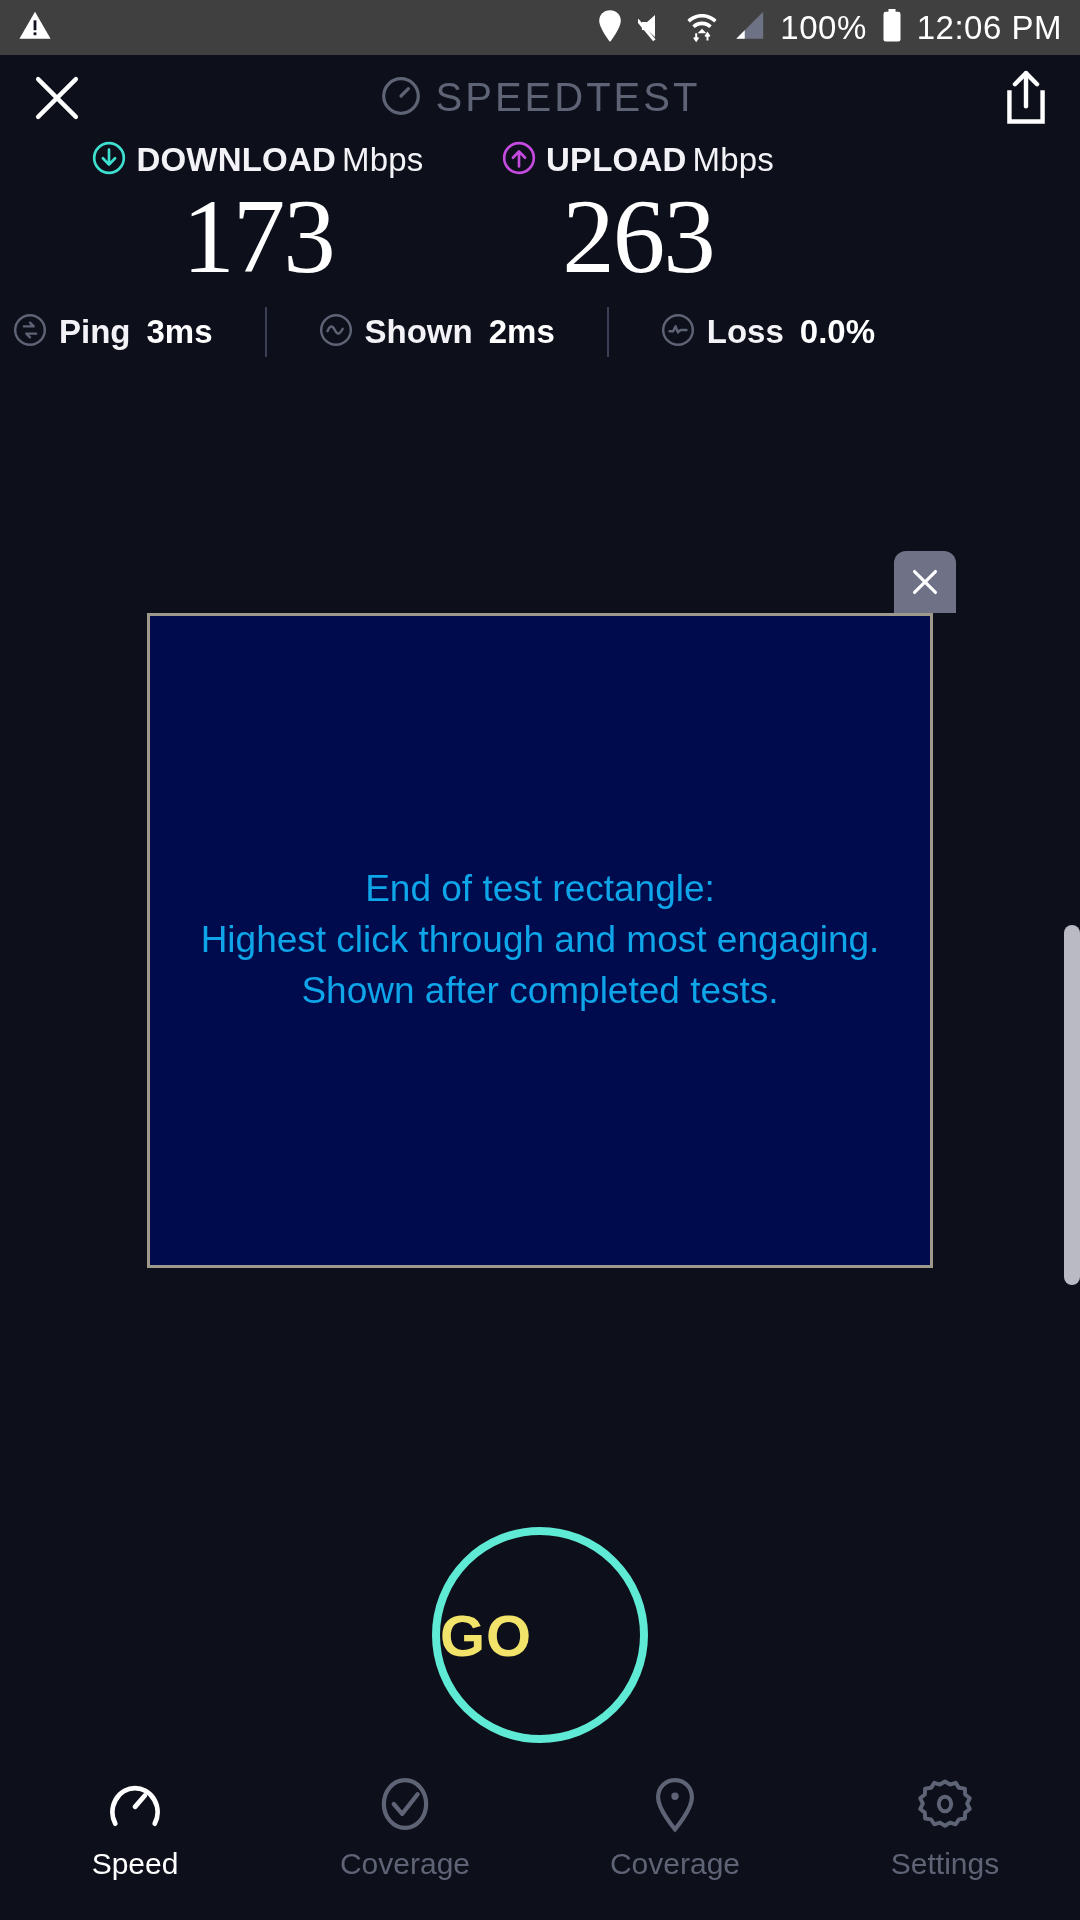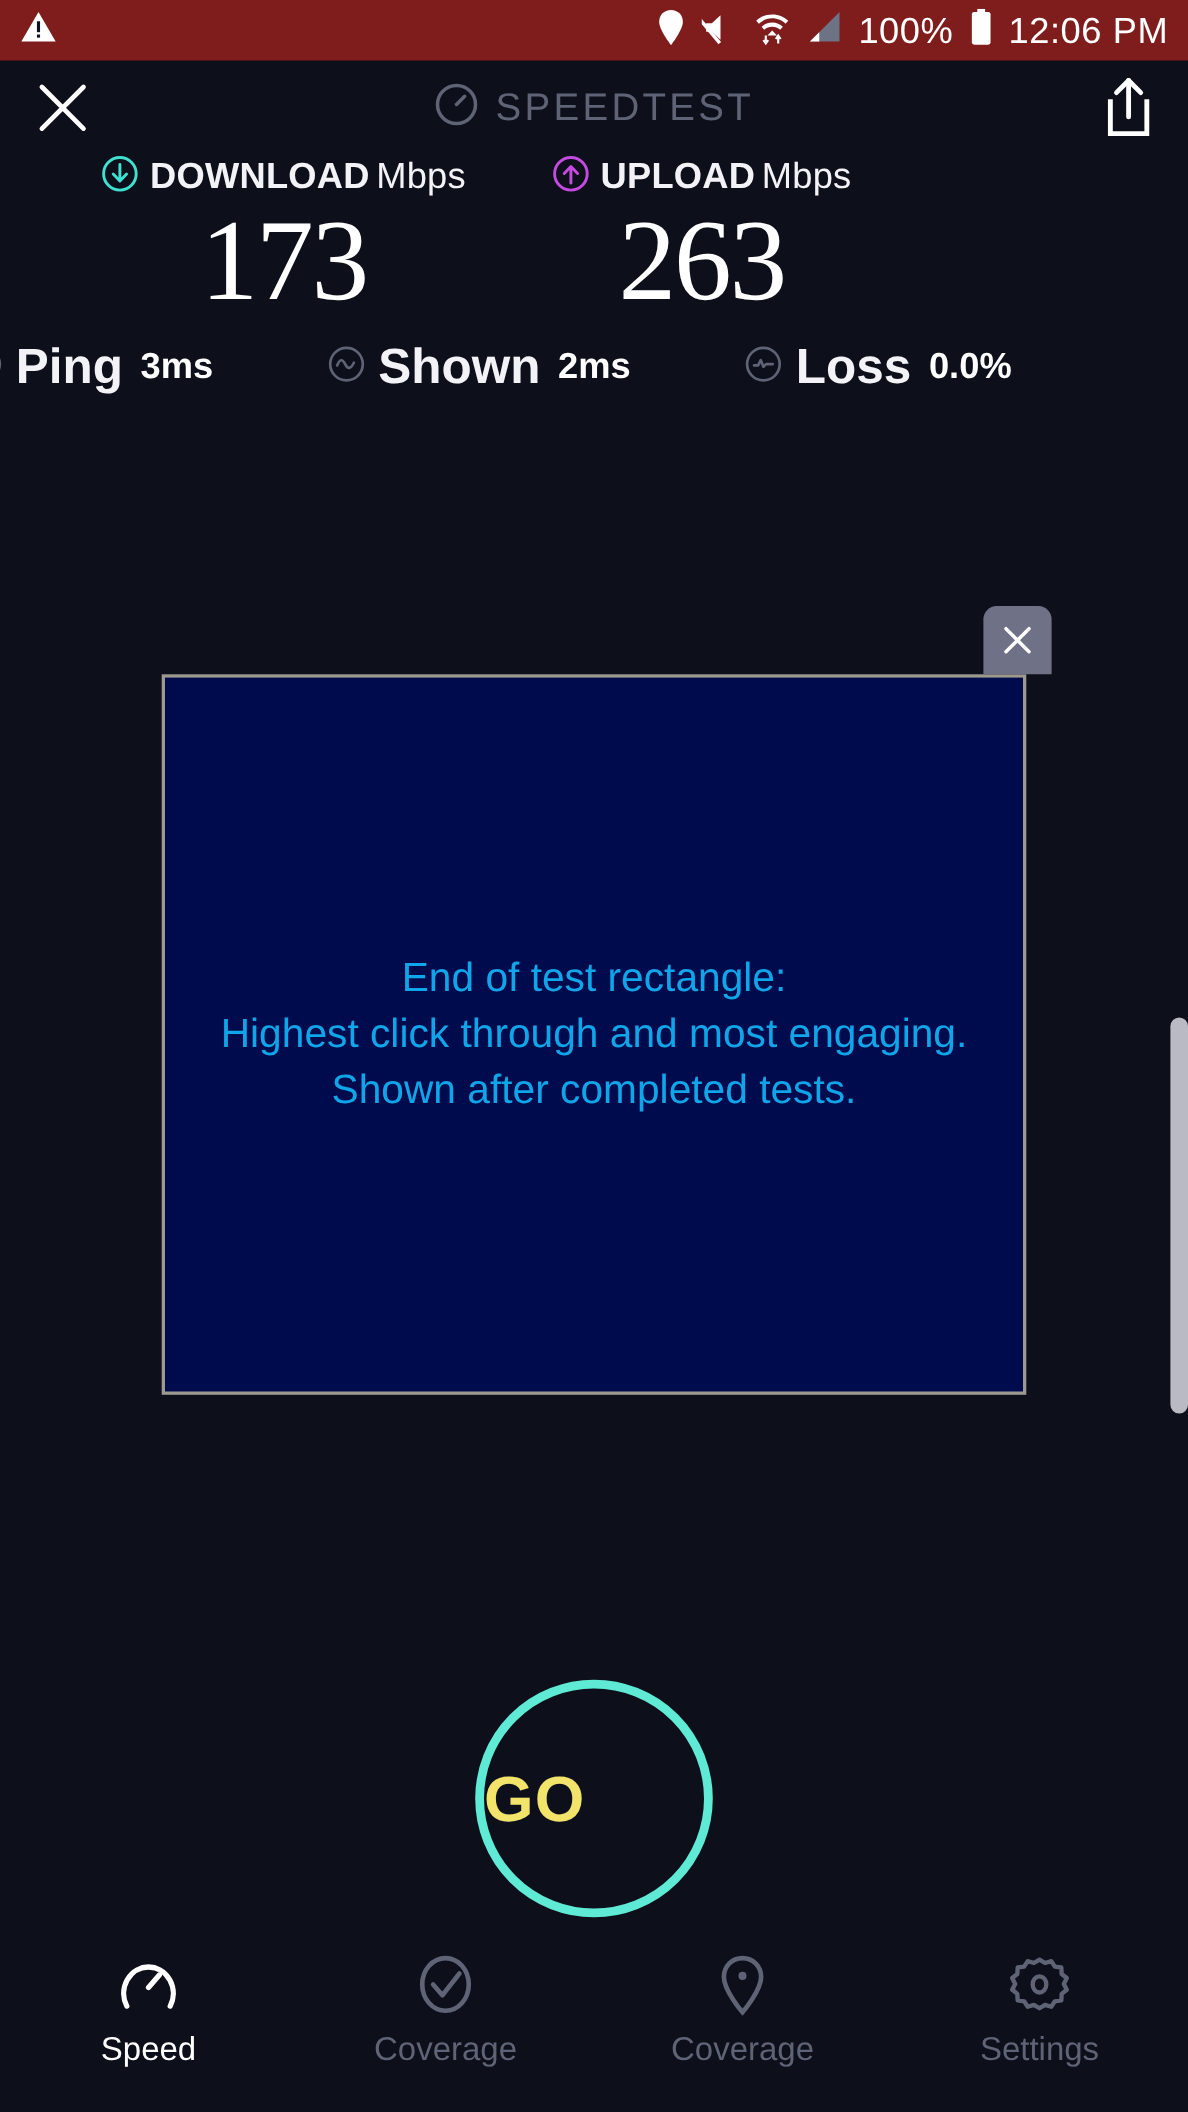--- a/index.html
+++ b/index.html
@@ -9,40 +9,40 @@
     font-family:"Liberation Sans", sans-serif;
     color:#ffffff;
     overflow:hidden;
     position:relative;
   }
 
   
   .statusbar{
     position:absolute; top:0; left:0; width:1080px; height:55px;
     display:flex; align-items:center; padding:0 18px;
-    background:#7f1d1d;
+    background:#404040;
   }
   .sb-left{ display:flex; align-items:center; gap:12px; }
   .sb-right{ margin-left:auto; display:flex; align-items:center; gap:14px; }
   .sb-text{ font-size:33px; letter-spacing:0.5px; color:#ffffff; font-weight:400; }
   .sb-icon{ display:block; }
 
   
   .header{
     position:absolute; top:55px; left:0; width:1080px; height:85px;
     display:flex; align-items:center; padding:0 30px;
   }
   .close-x{ width:54px; height:54px; flex:0 0 auto; cursor:pointer; }
   .brand{
     position:absolute; left:0; right:0; top:0; height:85px;
     display:flex; align-items:center; justify-content:center; gap:14px;
     pointer-events:none;
   }
   .brand-text{
-    font-size:35px; letter-spacing:3px; color:#5e6375; font-weight:400;
+    font-size:40px; letter-spacing:3px; color:#5e6375; font-weight:400;
   }
   .share-btn{ margin-left:auto; width:48px; height:58px; cursor:pointer; }
 
   
   .results{
     position:absolute; top:138px; left:0; width:896px;
   }
   .dl-ul-row{
     display:flex; justify-content:center; align-items:flex-start;
     gap:0px;
@@ -63,21 +63,21 @@
     font-family:Liberation Serif, serif;
   }
 
   .pjl-row{
     margin-top:18px;
     display:flex; align-items:center; justify-content:center;
   }
   .pjl-item{
     display:flex; align-items:center; gap:12px;
   }
-  .pjl-name{ font-size:45px; font-weight:700; color:#f2f2f7; }
+  .pjl-name{ font-size:33px; font-weight:700; color:#f2f2f7; }
   .pjl-val{ font-size:33px; font-weight:700; color:#ffffff; margin-left:4px; }
   .pjl-sep{
     width:2px; height:50px; background:#3a3f55; margin:0 52px;
   }
   .pjl-item.ping{ margin-left:10px; }
   .pjl-item.loss{ margin-right:18px; }
 
   
   .ad-wrap{
     position:absolute; left:147px; top:613px;

